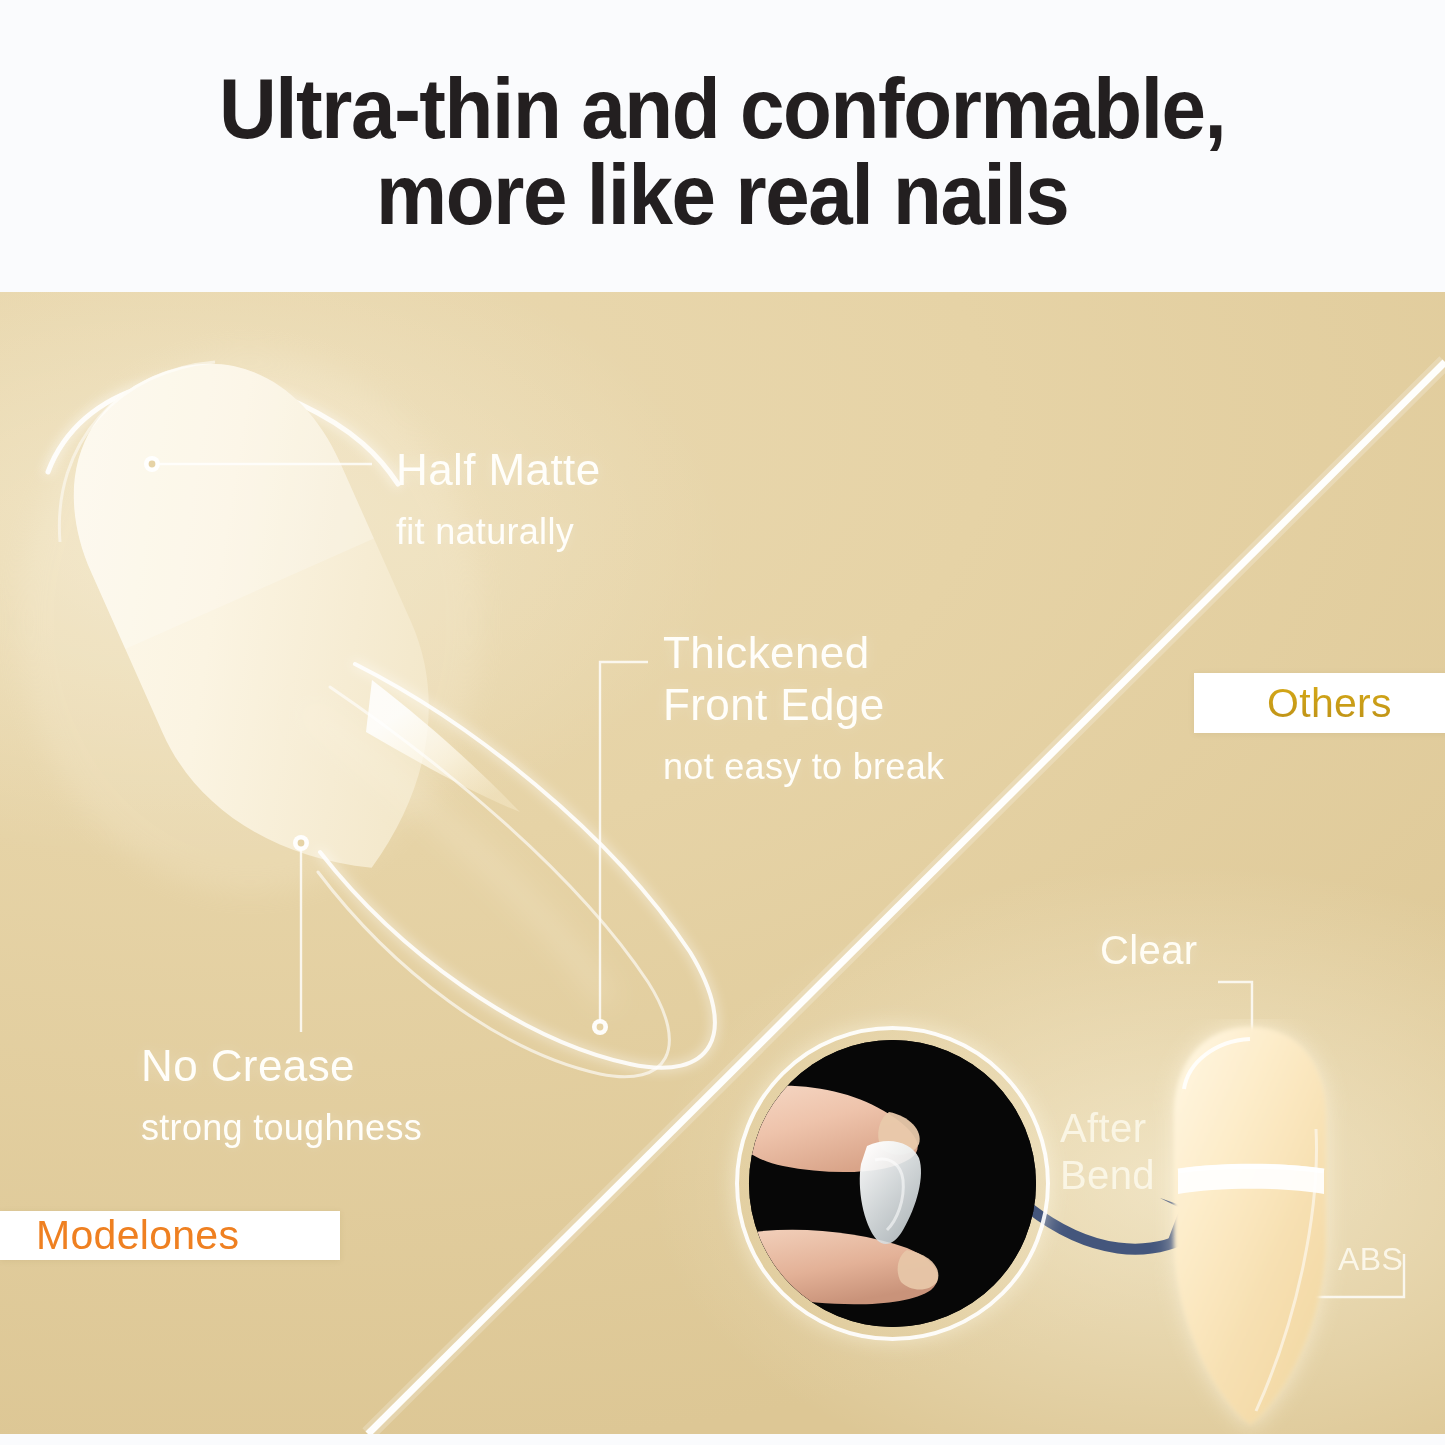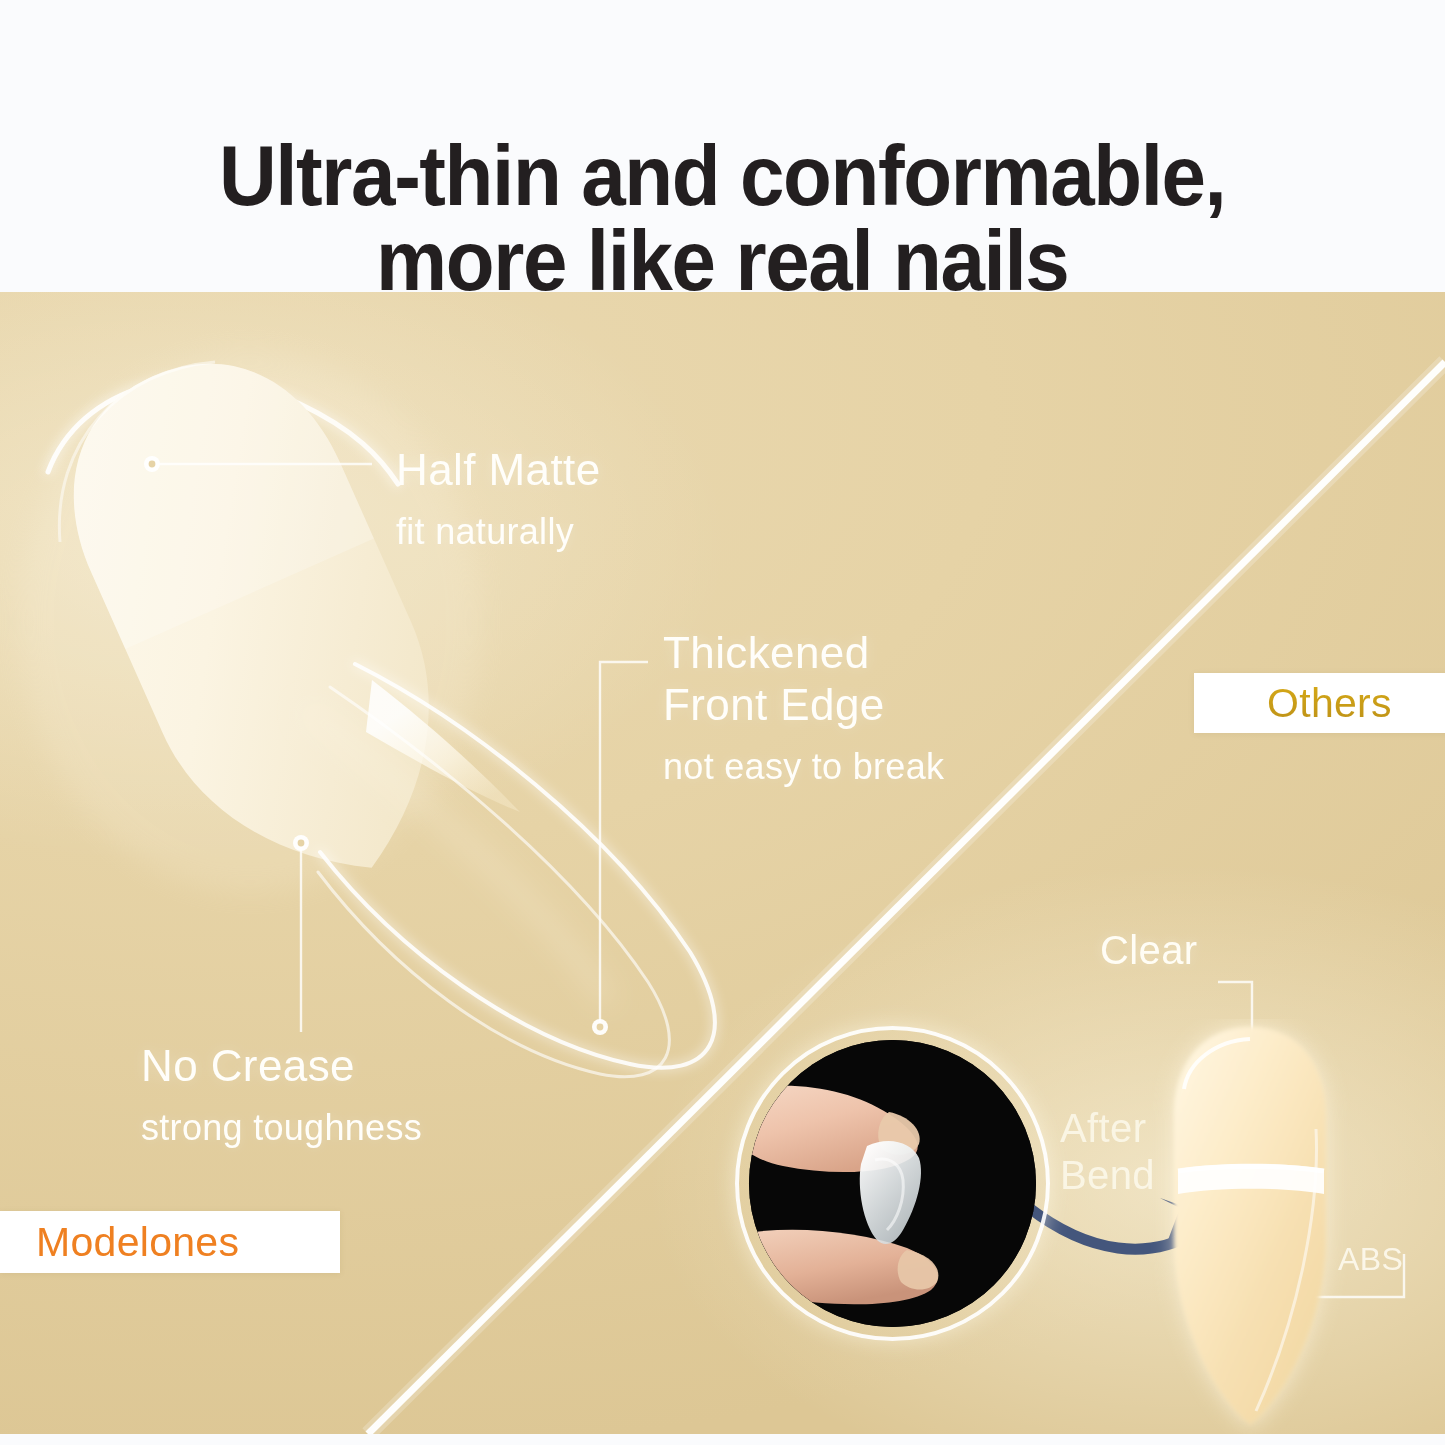--- a/index.html
+++ b/index.html
@@ -10,21 +10,21 @@
     overflow:hidden;
     font-family:"Liberation Sans", sans-serif;
     background:#fafbfd;
   }
 
   
   .header{
     position:absolute;left:0;top:0;width:1445px;height:303px;
     background:#fafbfd;
     display:flex;flex-direction:column;
-    align-items:center;justify-content:flex-end;
+    align-items:center;justify-content:center;
   }
   .headline{
     color:#231f20;
     font-family:"Liberation Sans", sans-serif;
     font-weight:bold;
     font-size:86px;
     line-height:0.99;
     letter-spacing:-1.5px;
     text-align:center;
     transform:scaleX(0.93);
@@ -82,21 +82,21 @@
   #anno-crease{left:141px;top:748px;}
 
   
   .badge{
     position:absolute;background:#ffffff;
     display:flex;align-items:center;
     font-size:41px;letter-spacing:.3px;
     box-shadow:0 1px 6px rgba(120,95,40,.10);
   }
   #badge-modelones{
-    left:0px;top:1222px;width:340px;height:62px;
+    left:0px;top:1222px;width:340px;height:49px;
     padding-left:36px;color:#ef8021;
   }
   #badge-others{
     left:1194px;top:684px;width:276px;height:60px;
     padding-left:73px;color:#caa01a;
   }
   #badge-others .btxt{
     background:linear-gradient(180deg,#d8ab17 0%,#bb8f17 100%);
     -webkit-background-clip:text;background-clip:text;color:transparent;
   }

